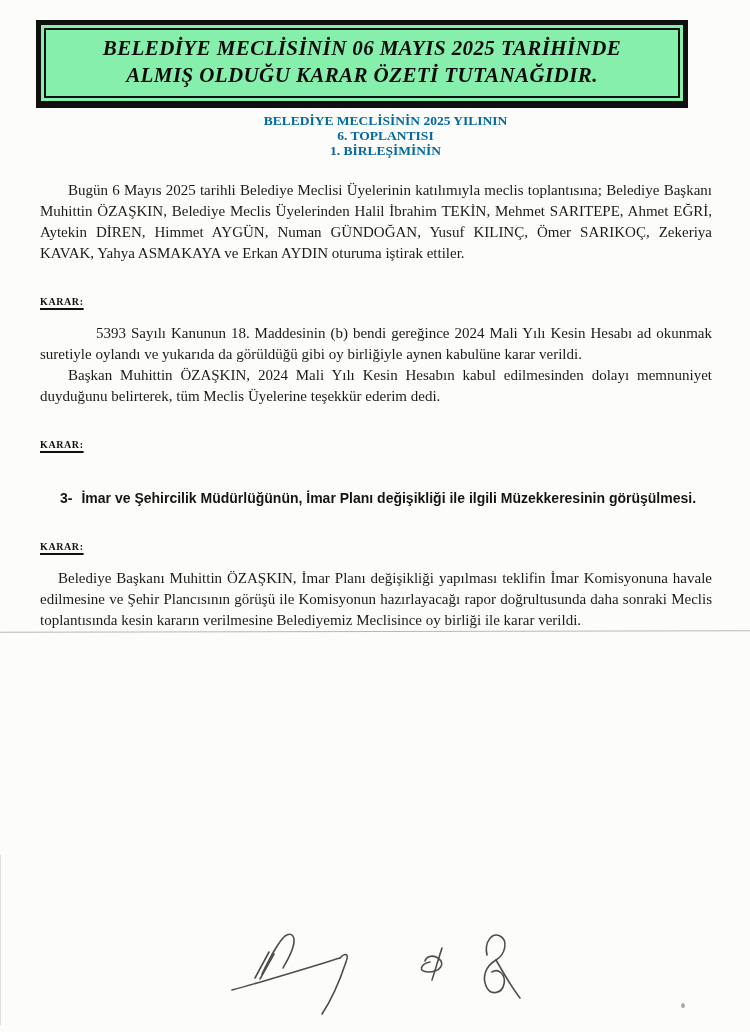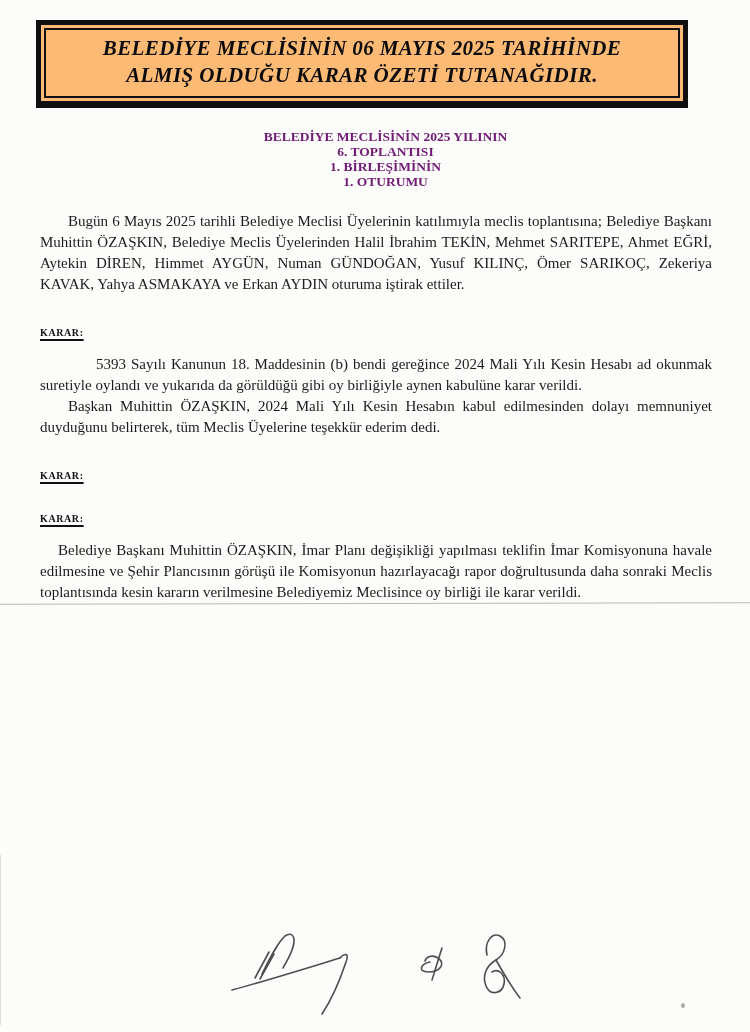--- a/index.html
+++ b/index.html
@@ -12,40 +12,40 @@
     color:#1d1d1d;
     overflow:hidden;
     box-sizing:border-box;
   }
   
   .title-box {
     margin:20px 62px 0 36px;
     border:5px solid #101010;
     border-bottom-width:7px;
     padding:3px;
-    background:#fdba74;
+    background:#86efac;
   }
   .title-inner {
     border:2px solid #101010;
     padding:5px 6px 7px;
     text-align:center;
     font-weight:bold;
     font-style:italic;
     font-size:21px;
     line-height:27px;
     letter-spacing:0.4px;
     color:#0c0c0c;
   }
   .meeting {
-    margin-top:21px;
+    margin-top:5px;
     text-align:center;
     font-weight:bold;
     font-size:13.5px;
     line-height:15px;
-    color:#701a75;
+    color:#0369a1;
     padding-left:21px;
   }
   .body-text {
     margin:0 38px 0 40px;
     font-size:15px;
     line-height:21px;
     text-align:justify;
     color:#1b1b1b;
   }
   .mt-attendance { margin-top:22px; }
@@ -109,39 +109,41 @@
     <div class="title-inner">
       <div>BELEDİYE MECLİSİNİN 06 MAYIS 2025 TARİHİNDE</div>
       <div>ALMIŞ OLDUĞU KARAR ÖZETİ TUTANAĞIDIR.</div>
     </div>
   </div>
 
   <div class="meeting">
     <div>BELEDİYE MECLİSİNİN 2025 YILININ</div>
     <div>6. TOPLANTISI</div>
     <div>1. BİRLEŞİMİNİN</div>
-    <div>1. OTURUMU</div>
   </div>
 
   <p class="body-text ind-28 mt-attendance">Bugün 6 Mayıs 2025 tarihli Belediye Meclisi Üyelerinin katılımıyla meclis toplantısına; Belediye Başkanı Muhittin ÖZAŞKIN, Belediye Meclis Üyelerinden Halil İbrahim TEKİN, Mehmet SARITEPE, Ahmet EĞRİ, Aytekin DİREN, Himmet AYGÜN, Numan GÜNDOĞAN, Yusuf KILINÇ, Ömer SARIKOÇ, Zekeriya KAVAK, Yahya ASMAKAYA ve Erkan AYDIN oturuma iştirak ettiler.</p>
 
 
 
 
   <div class="karar">
     <span>KARAR:</span>
   </div>
   <p class="body-text ind-56 mt-kbody">5393 Sayılı Kanunun 18. Maddesinin (b) bendi gereğince 2024 Mali Yılı Kesin Hesabı ad okunmak suretiyle oylandı ve yukarıda da görüldüğü gibi oy birliğiyle aynen kabulüne karar verildi.</p>
   <p class="body-text ind-28">Başkan Muhittin ÖZAŞKIN, 2024 Mali Yılı Kesin Hesabın kabul edilmesinden dolayı memnuniyet duyduğunu belirterek, tüm Meclis Üyelerine teşekkür ederim dedi.</p>
 
 
   <div class="karar">
     <span>KARAR:</span>
   </div>
 
+  <div class="item mt-item3">
+    <span class="num">3-</span><span>İmar ve Şehircilik Müdürlüğünün, İmar Planı değişikliği ile ilgili Müzekkeresinin görüşülmesi.</span>
+  </div>
 
   <div class="karar">
     <span>KARAR:</span>
   </div>
   <p class="body-text ind-18 mt-kbody">Belediye Başkanı Muhittin ÖZAŞKIN, İmar Planı değişikliği yapılması teklifin İmar Komisyonuna havale edilmesine ve Şehir Plancısının görüşü ile Komisyonun hazırlayacağı rapor doğrultusunda daha sonraki Meclis toplantısında kesin kararın verilmesine Belediyemiz Meclisince oy birliği ile karar verildi.</p>
 
   <svg class="sig sig-left" width="150" height="95" viewBox="0 0 150 95" aria-hidden="true">
     <path d="M 10,68 C 40,60 85,46 118,36"></path>
     <path d="M 40,52 C 48,36 56,20 63,14 C 70,9 74,15 71,25 C 68,35 63,42 61,46"></path>
     <path d="M 33,56 L 47,30"></path>

